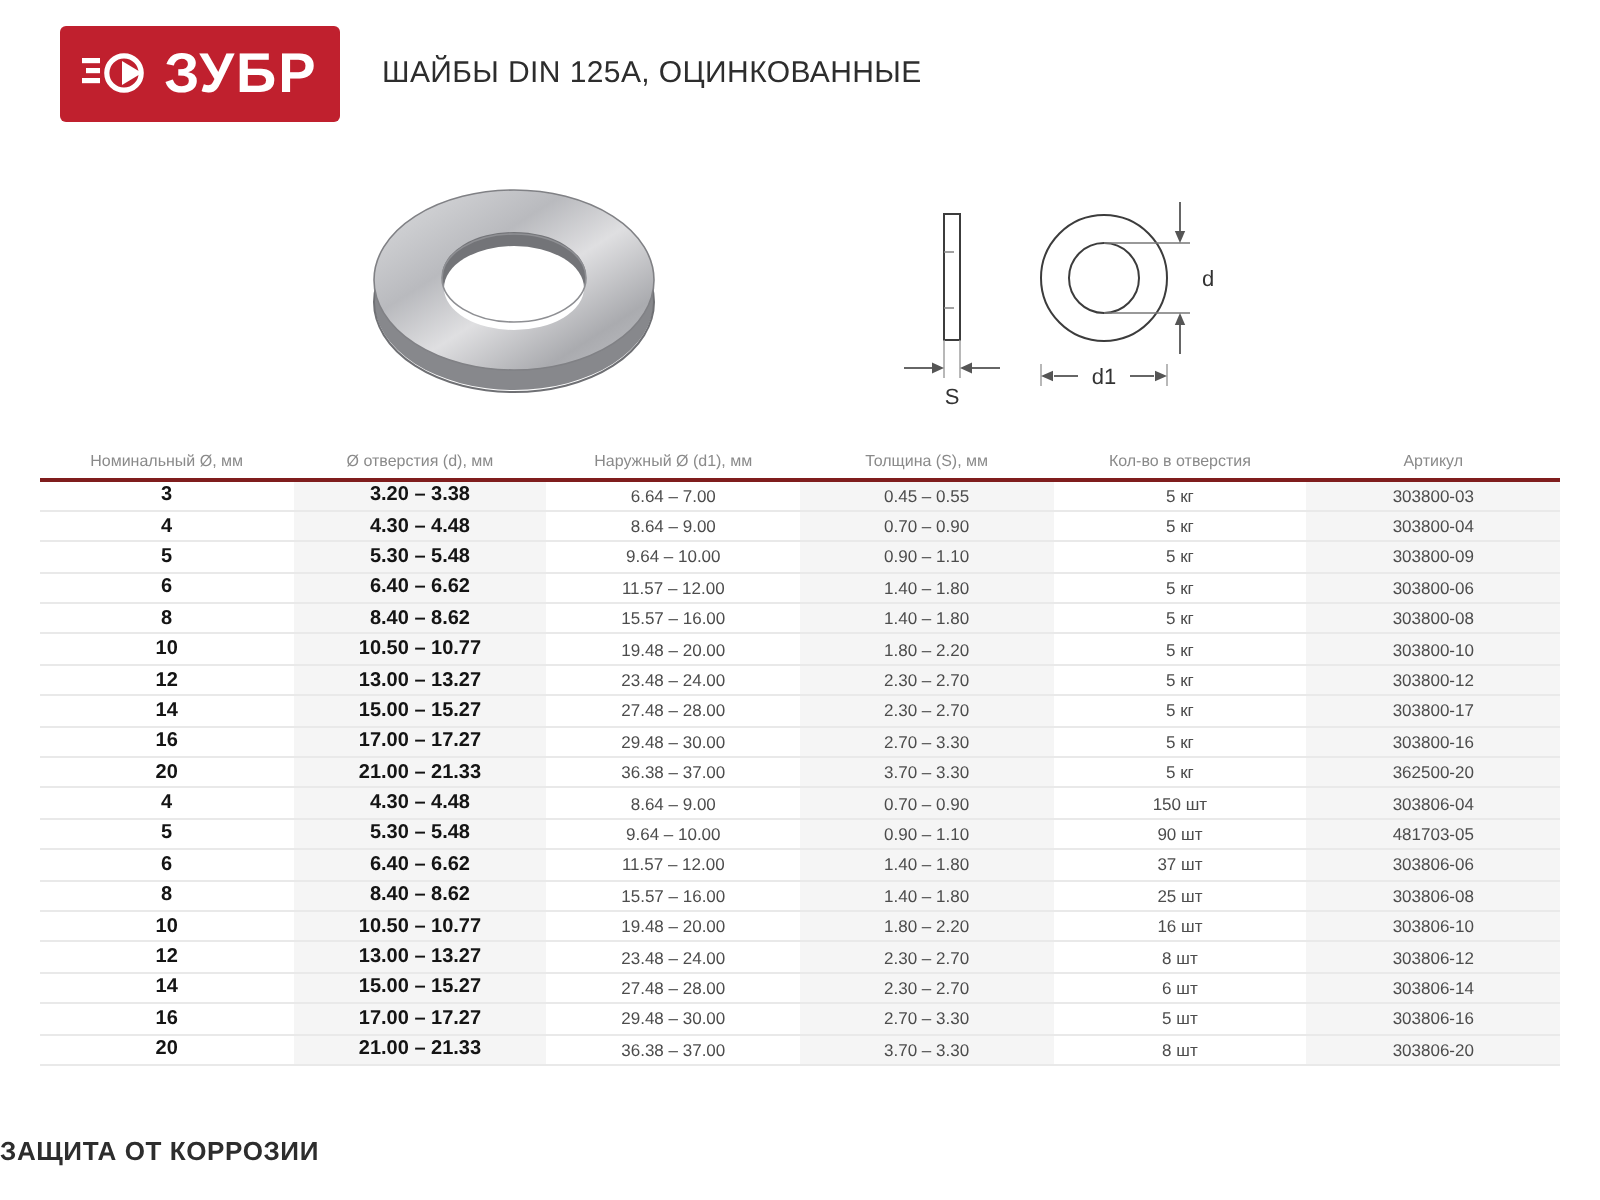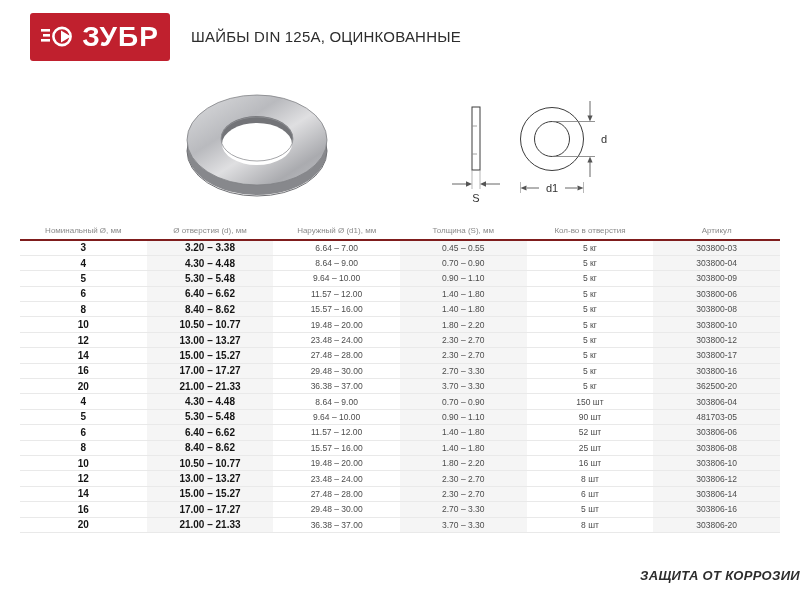--- a/index.html
+++ b/index.html
@@ -25,22 +25,22 @@
                border-collapse:collapse; table-layout:fixed; }
   table.spec th { font-size:8px; font-weight:normal; color:#8a8a8a; height:19px;
                   text-align:center; vertical-align:middle; border-bottom:2px solid #7f1d1d; }
   table.spec td { text-align:center; vertical-align:middle; height:15.4px; padding:0;
                   font-size:8.5px; color:#4c4c4c; border-bottom:1px solid #e9e9e9; }
   table.spec td:nth-child(1),
   table.spec td:nth-child(2) { font-weight:bold; font-size:10px; color:#141414; }
   table.spec td:nth-child(even) { background:#f5f5f5; }
 
   
-  .footer-note { position:absolute; left:0; top:568px; width:800px; text-align:right;
-                 font-size:13px; font-weight:bold; color:#2d2d2d; letter-spacing:0.3px;font-style:italic; }
+  .footer-note { position:absolute; left:0; top:568px; width:800px; text-align:left;
+                 font-size:13px; font-weight:bold; color:#2d2d2d; letter-spacing:0.3px; }
 </style>
 </head>
 <body>
 
 <div class="page">
 
   <div class="logo" style="background: rgb(192, 32, 46);">
     <svg width="34" height="30" viewBox="0 0 34 30">
       <g fill="#ffffff">
         <rect x="0" y="7" width="9" height="2.6"></rect>
@@ -214,21 +214,21 @@
           <td>9.64 – 10.00</td>
           <td>0.90 – 1.10</td>
           <td>90 шт</td>
           <td>481703-05</td>
         </tr>
         <tr>
           <td>6</td>
           <td>6.40 – 6.62</td>
           <td>11.57 – 12.00</td>
           <td>1.40 – 1.80</td>
-          <td>52 шт</td>
+          <td>37 шт</td>
           <td>303806-06</td>
         </tr>
         <tr>
           <td>8</td>
           <td>8.40 – 8.62</td>
           <td>15.57 – 16.00</td>
           <td>1.40 – 1.80</td>
           <td>25 шт</td>
           <td>303806-08</td>
         </tr>

